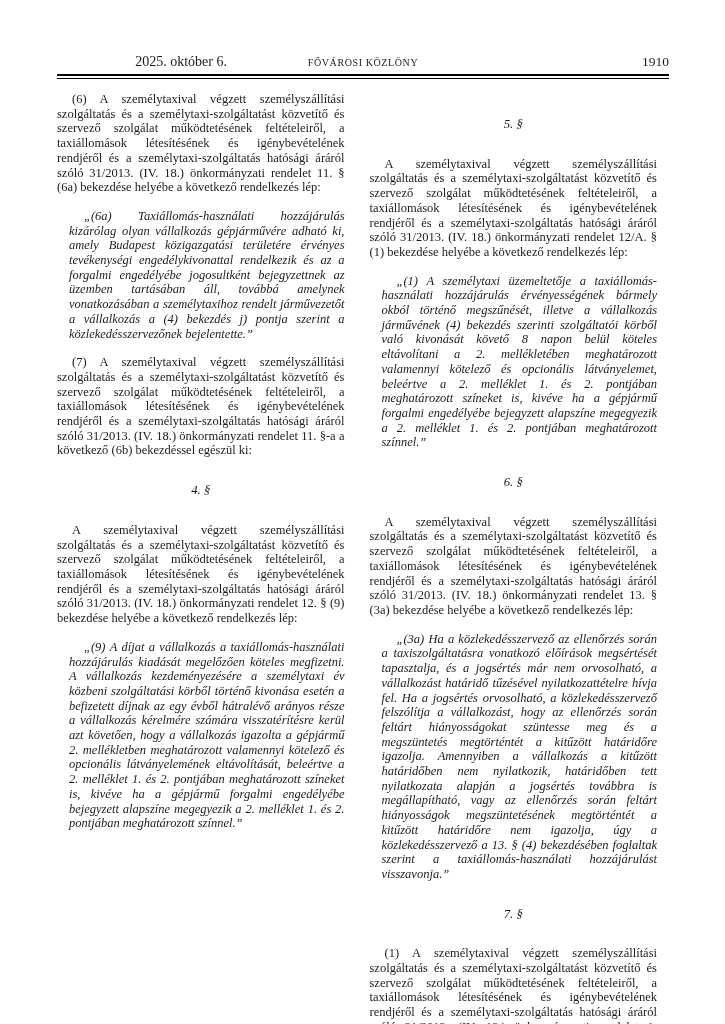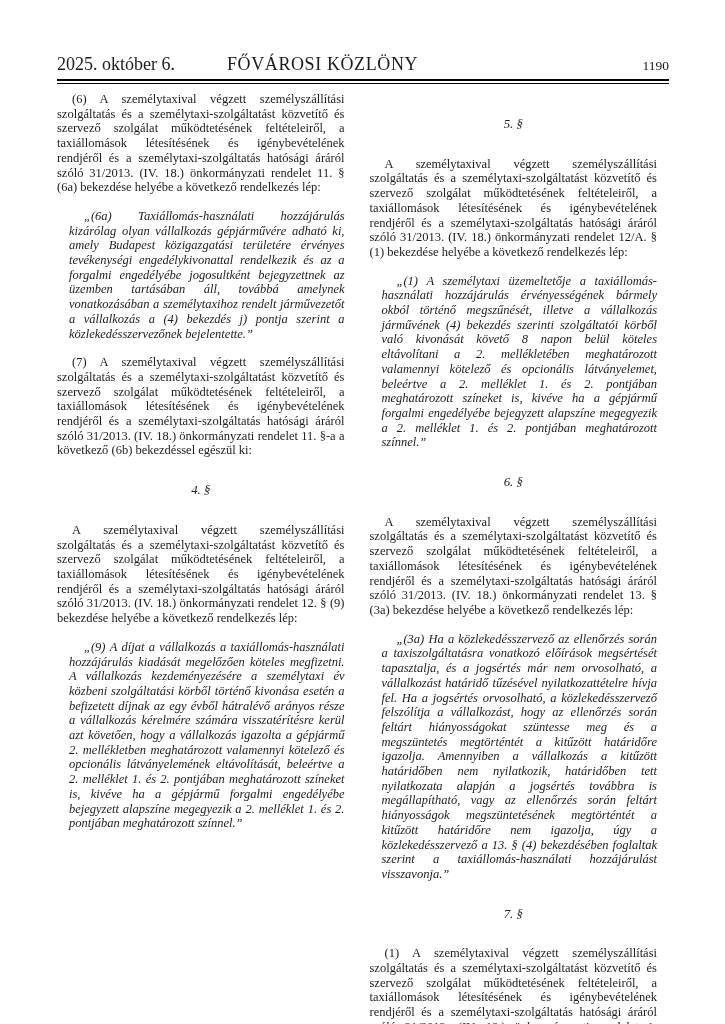--- a/index.html
+++ b/index.html
@@ -17,27 +17,28 @@
     top: 54px;
     left: 57px;
     right: 56px;
   }
   .header-row {
     display: flex;
     align-items: baseline;
   }
   .header-date {
     width: 170px;
-    font-size: 18px;
+    font-size: 14px;
     white-space: nowrap;
+    text-align: right;
   }
   .header-title {
     flex: 1;
-    text-align: left;
-    font-size: 18px;
+    text-align: center;
+    font-size: 10px;
     letter-spacing: 0.6px;
     white-space: nowrap;
   }
   .header-page {
     width: 170px;
     text-align: right;
     font-size: 13.5px;
   }
   .header-rule {
     margin-top: 4px;
@@ -78,21 +79,21 @@
 </style>
 </head>
 <body>
 
 <div class="page">
 
   <div class="header">
     <div class="header-row">
       <span class="header-date">2025. október 6.</span>
       <span class="header-title">FŐVÁROSI KÖZLÖNY</span>
-      <span class="header-page">1190</span>
+      <span class="header-page">1910</span>
     </div>
     <div class="header-rule"></div>
   </div>
 
   <div class="columns">
 
     <div class="column">
       <p class="para">(6) A személytaxival végzett személyszállítási szolgáltatás és a személytaxi-szolgáltatást közvetítő és szervező szolgálat működtetésének feltételeiről, a taxiállomások létesítésének és igénybevételének rendjéről és a személytaxi-szolgáltatás hatósági áráról szóló 31/2013. (IV. 18.) önkormányzati rendelet 11. § (6a) bekezdése helyébe a következő rendelkezés lép:</p>
       <p class="quote">„(6a) Taxiállomás-használati hozzájárulás kizárólag olyan vállalkozás gépjárművére adható ki, amely Budapest közigazgatási területére érvényes tevékenységi engedélykivonattal rendelkezik és az a forgalmi engedélyébe jogosultként bejegyzettnek az üzemben tartásában áll, továbbá amelynek vonatkozásában a személytaxihoz rendelt járművezetőt a vállalkozás a (4) bekezdés j) pontja szerint a közlekedésszervezőnek bejelentette.”</p>
       <p class="para">(7) A személytaxival végzett személyszállítási szolgáltatás és a személytaxi-szolgáltatást közvetítő és szervező szolgálat működtetésének feltételeiről, a taxiállomások létesítésének és igénybevételének rendjéről és a személytaxi-szolgáltatás hatósági áráról szóló 31/2013. (IV. 18.) önkormányzati rendelet 11. §-a a következő (6b) bekezdéssel egészül ki:</p>

